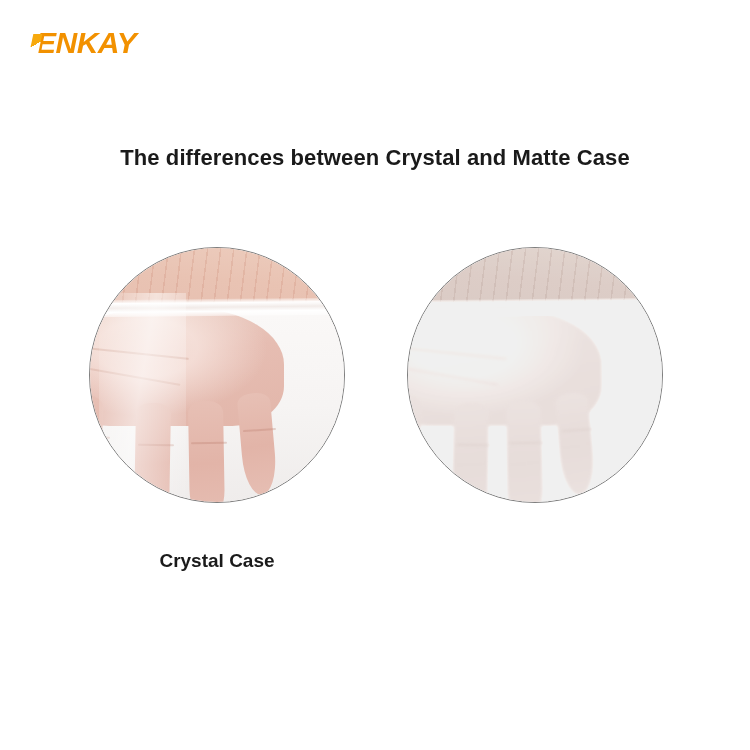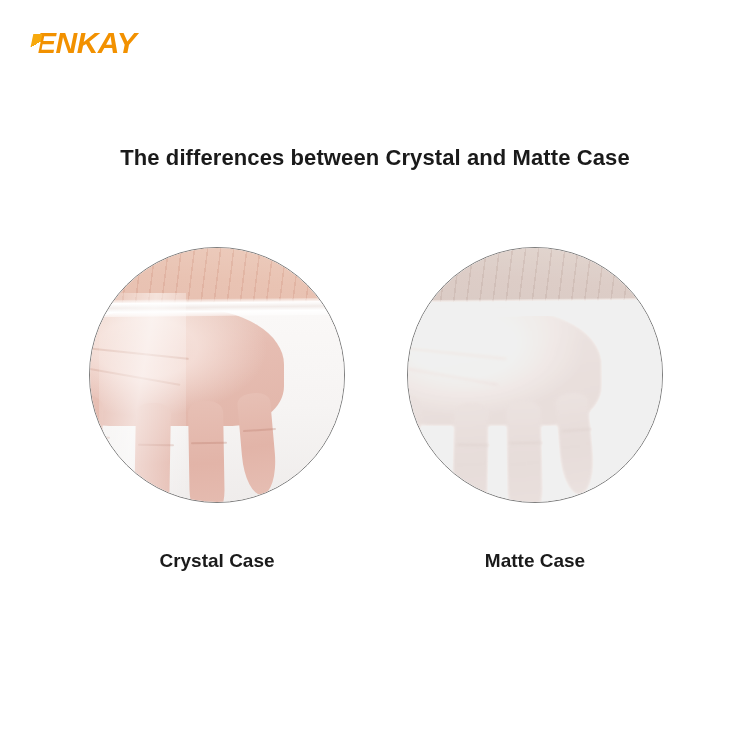--- a/index.html
+++ b/index.html
@@ -248,15 +248,14 @@
         <div class="crease c3"></div>
         <div class="crease c4"></div>
         <div class="frost"></div>
         <div class="case-edge"></div>
       </div>
       <div class="vignette"></div>
     </div>
   </div>
 
   <div id="caption-crystal" class="caption">Crystal Case</div>
-  <div id="caption-matte" class="caption">Matte Case</div>
 
 </div>
 
 </body></html>

